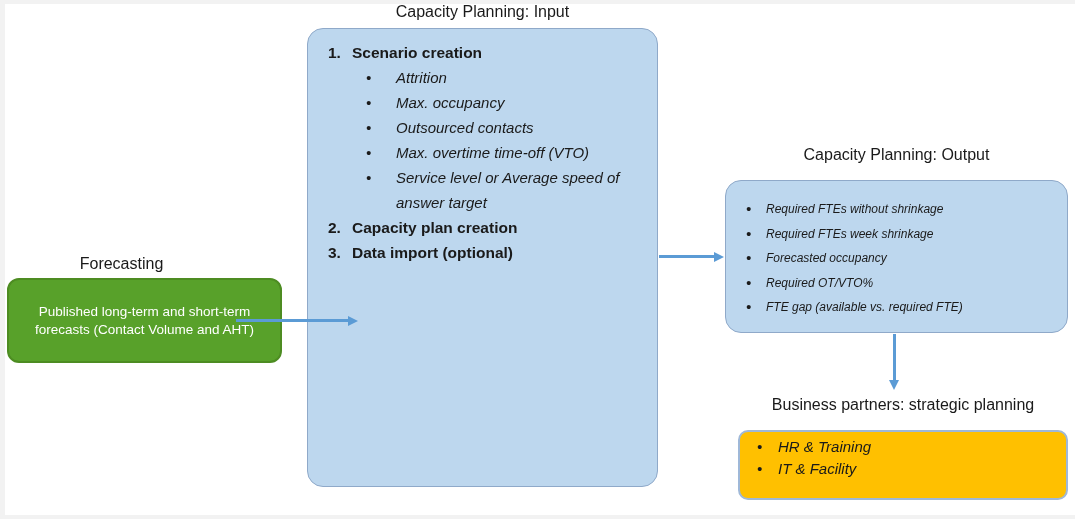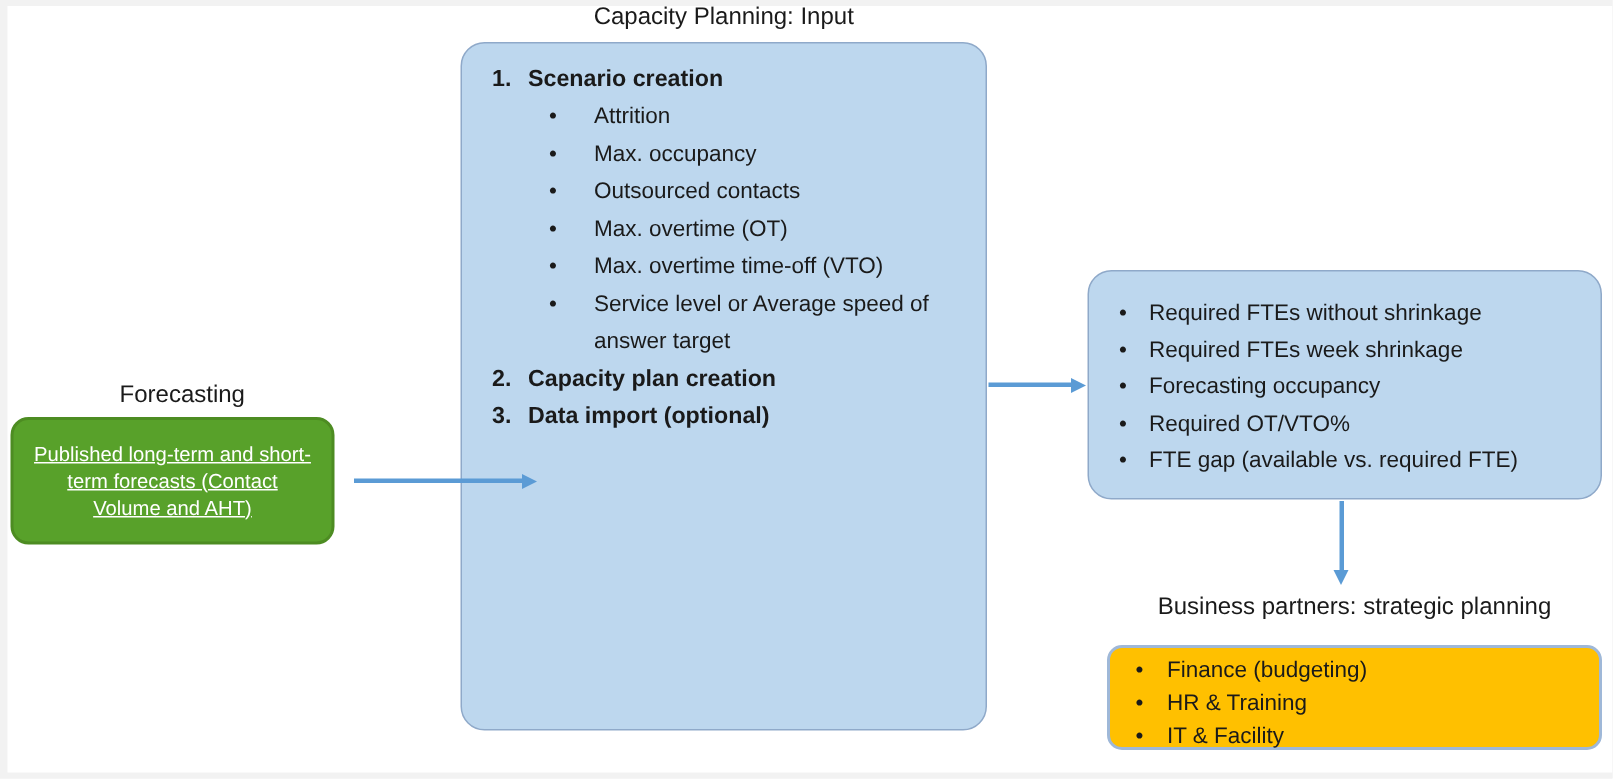--- a/index.html
+++ b/index.html
@@ -36,31 +36,30 @@
     position:absolute;
     font-weight:normal;
     font-size:16px;
     text-align:center;
     white-space:nowrap;
   }
   
   .title-forecasting{left:7px;top:255px;width:229px;}
   .box-green{
     position:absolute;
-    left:7px;top:278px;width:216px;height:85px;
+    left:7px;top:278px;width:275px;height:85px;
     background:var(--box_green_fill);
     border:2px solid var(--box_green_border);
     border-radius:12px;
     color:#ffffff;
     font-size:13.5px;
     line-height:18px;
     text-align:center;
     display:flex;align-items:center;justify-content:center;
     padding:6px 12px;
-    text-decoration:underline;
   }
   
   .title-input{left:307px;top:3px;width:351px;}
   .box-input{
     position:absolute;
     left:307px;top:28px;width:351px;height:459px;
     background:var(--box_blue_fill);
     border:1.5px solid var(--box_blue_border);
     border-radius:16px;
     padding:11px 14px 8px 14px;
@@ -70,21 +69,21 @@
   .section + .section{margin-top:0;}
   .section-head{
     display:flex;
     font-weight:bold;
     font-size:15.5px;
     line-height:25px;
   }
   .section-head .num{width:30px;padding-left:6px;}
   .mt-sec2{margin-top:23px;}
   .mt-sec3{margin-top:22px;}
-  ul.blist{list-style:none;}
+  ul.blist{list-style:none;font-style:italic;}
   .box-input ul.blist{padding-left:38px;}
   ul.blist li{
     position:relative;
     padding-left:36px;
     line-height:25px;
   }
   ul.blist li::before{
     content:"\2022";
     position:absolute;
     left:6px;
@@ -100,21 +99,21 @@
   }
   
   .title-output{left:725px;top:146px;width:343px;}
   .box-output{
     position:absolute;
     left:725px;top:180px;width:343px;height:153px;
     background:var(--box_blue_fill);
     border:1.5px solid var(--box_blue_border);
     border-radius:16px;
     padding:16px 10px 8px 14px;
-    font-size:15px;
+    font-size:12px;
   }
   .box-output ul.blist{padding-left:2px;}
   .box-output ul.blist li{padding-left:24px;line-height:24.5px;}
   .box-output ul.blist li::before{left:4px;}
   
   .title-bp{left:738px;top:396px;width:330px;}
   .box-orange{
     position:absolute;
     left:738px;top:430px;width:330px;height:70px;
     background:var(--box_orange_fill);
@@ -161,53 +160,52 @@
   <div class="box-input">
     <div class="section">
       <div class="section-head">
         <span class="num">1.</span>
         <span>Scenario creation</span>
       </div>
       <ul class="blist">
           <li>Attrition</li>
           <li>Max. occupancy</li>
           <li>Outsourced contacts</li>
-          <li>Max. overtime (OT)</li>
           <li>Max. overtime time-off (VTO)</li>
           <li>Service level or Average speed of answer target</li>
         </ul>
     </div>
     <div class="section mt-sec2">
       <div class="section-head">
         <span class="num">2.</span>
         <span>Capacity plan creation</span>
       </div>
     </div>
     <div class="section mt-sec3">
       <div class="section-head">
         <span class="num">3.</span>
         <span>Data import (optional)</span>
       </div>
     </div>
   </div>
 
+  <div class="box-title title-output">Capacity Planning: Output</div>
   <div class="box-output">
     <ul class="blist">
         <li>Required FTEs without shrinkage</li>
         <li>Required FTEs week shrinkage</li>
-        <li>Forecasting occupancy</li>
+        <li>Forecasted occupancy</li>
         <li>Required OT/VTO%</li>
         <li>FTE gap (available vs. required FTE)</li>
       </ul>
   </div>
 
   <div class="box-title title-bp">Business partners: strategic planning</div>
   <div class="box-orange">
     <ul class="blist">
-        <li>Finance (budgeting)</li>
         <li>HR &amp; Training</li>
         <li>IT &amp; Facility</li>
       </ul>
   </div>
 
   <div class="arrow-line arr1-line"></div>
   <div class="arrow-head head-right arr1-head"></div>
 
   <div class="arrow-line arr2-line"></div>
   <div class="arrow-head head-right arr2-head"></div>

